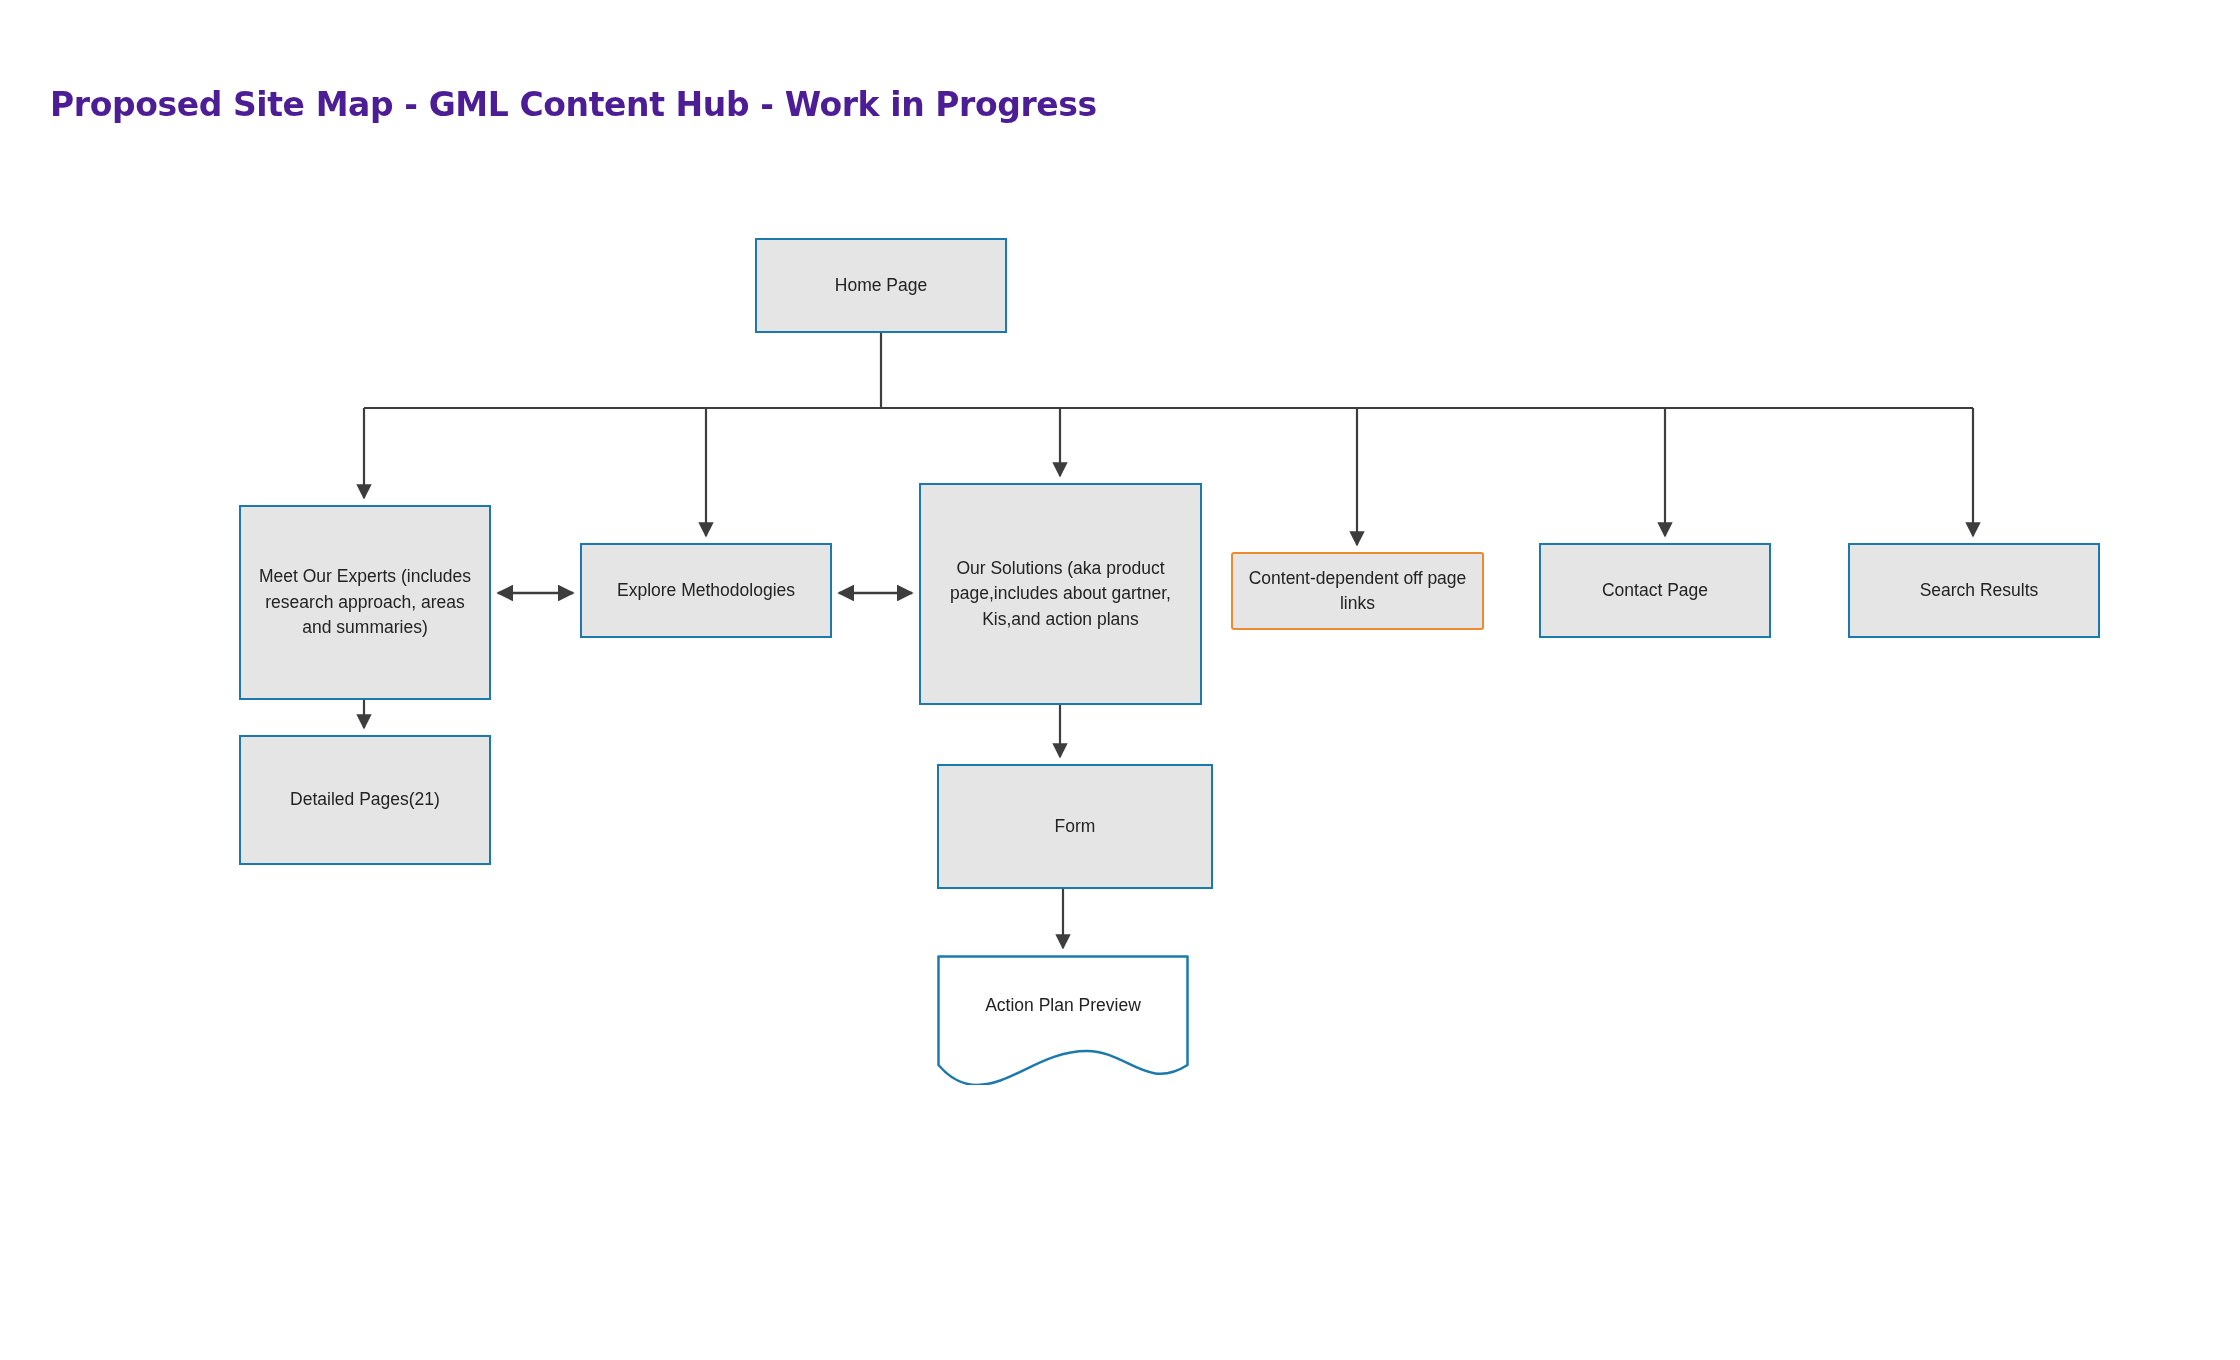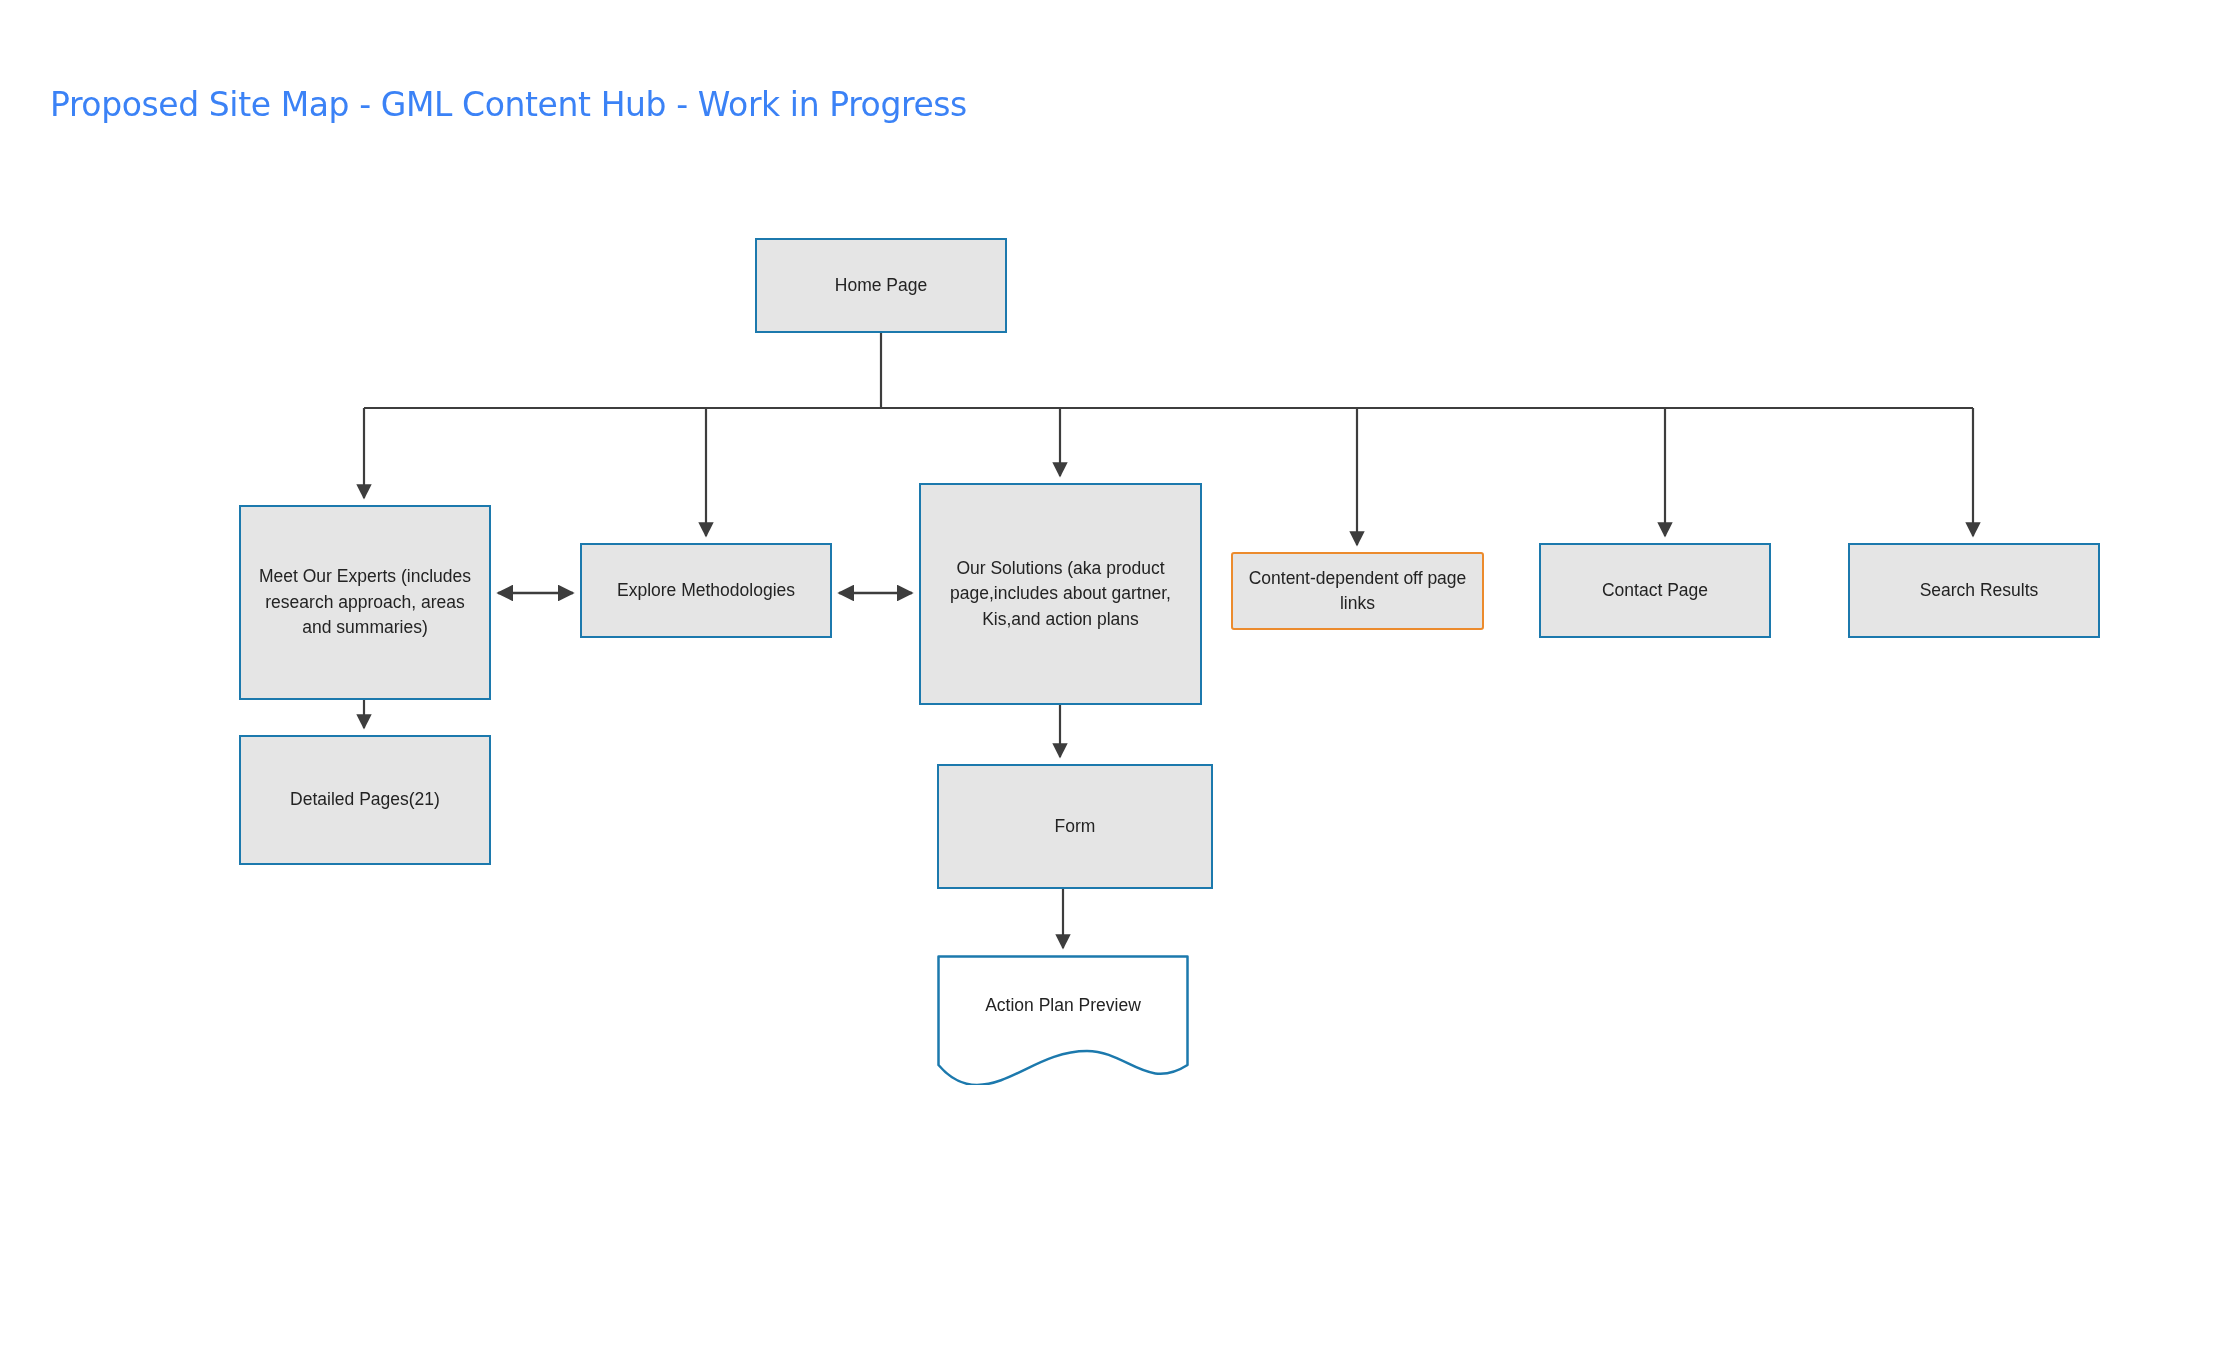--- a/index.html
+++ b/index.html
@@ -17,23 +17,23 @@
     position: relative;
     width: 2240px;
     height: 1360px;
   }
   #page-title {
     position: absolute;
     left: 50px;
     top: 85px;
     font-family: "DejaVu Sans", sans-serif;
     font-size: 33px;
-    font-weight: normal;
+    font-weight: bold;
     letter-spacing: -0.4px;
-    color: #3b82f6;
+    color: #4c1d95;
     white-space: nowrap;
   }
   svg#edges {
     position: absolute;
     left: 0;
     top: 0;
     width: 2240px;
     height: 1360px;
     pointer-events: none;
   }

